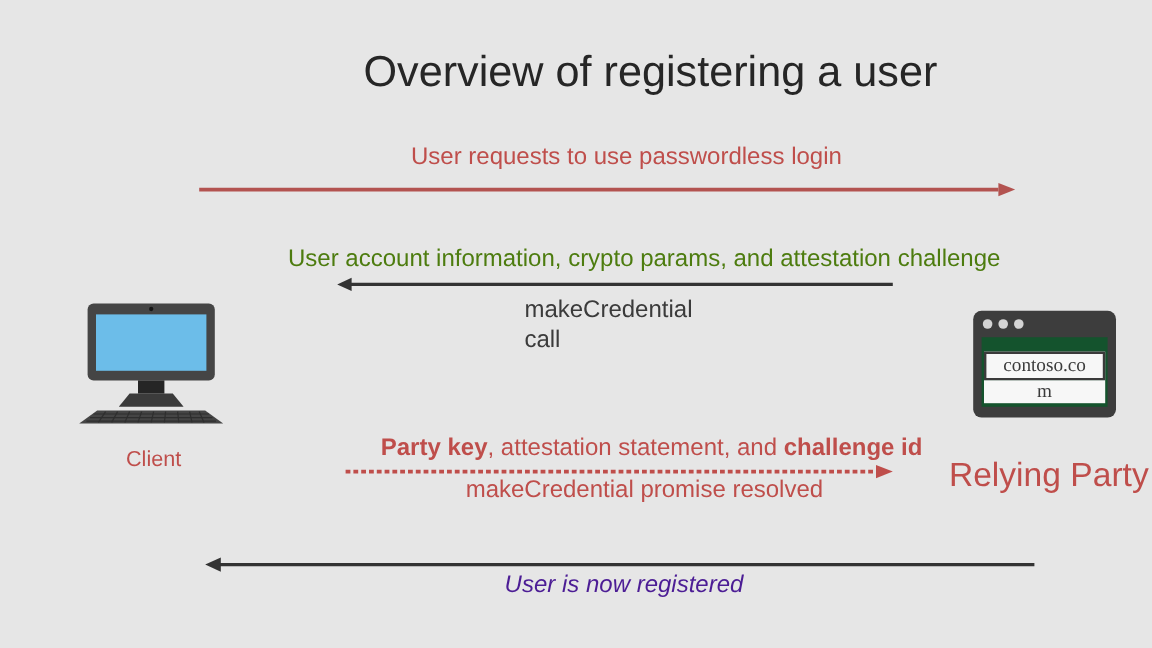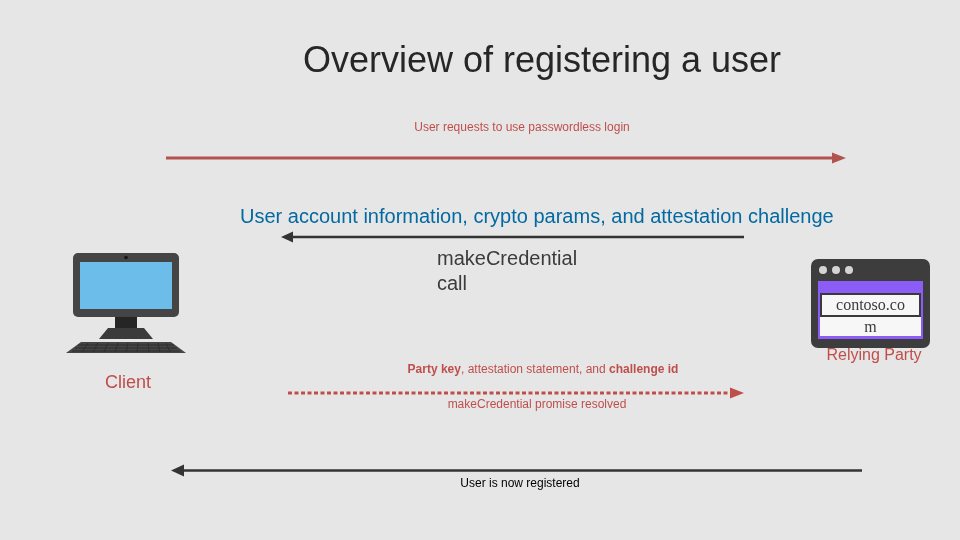--- a/index.html
+++ b/index.html
@@ -6,48 +6,48 @@
   .slide{
     position:relative;
     width:960px;height:540px;
     background:#e6e6e6;
     overflow:hidden;
     font-family:"Liberation Sans", sans-serif;
   }
   .abs{position:absolute;}
   .ctr{transform:translateX(-50%);white-space:nowrap;}
   .red{color:#bf4e4b;}
-  .dark{color:#000000;}
+  .dark{color:#4c1d95;font-style:italic;}
   .title{
     top:39px;left:542px;
     font-size:36px;font-weight:400;color:#262626;
   }
-  .msg{font-size:12px;}
+  .msg{font-size:20px;}
   .b{font-weight:700;}
   .step2{
     left:240px;top:204px;width:600px;
-    font-size:20px;line-height:25px;color:#0369a1;
+    font-size:20px;line-height:25px;color:#4d7c0f;
   }
   .note2{
     left:437px;top:246px;width:160px;
     font-size:20px;line-height:25px;color:#3b3b3b;
   }
   .client-label{left:128px;top:372px;font-size:18px;}
-  .rp-label{left:874px;top:346px;font-size:16px;}
+  .rp-label{left:874px;top:380px;font-size:28px;}
   svg{display:block;}
   
   .browser{
     left:811px;top:259px;width:119px;height:89px;
     background:#3d3d3d;border-radius:7px;
   }
   .dots{position:absolute;top:7px;left:8px;display:flex;gap:5px;}
   .dot{width:8px;height:8px;border-radius:50%;background:#d4d4d4;}
   .browser-content{
     position:absolute;left:7px;right:7px;top:22px;bottom:9px;
-    background:#8b5cf6;
+    background:#14532d;
   }
   .addr-box{
     margin:12px 2px 0 2px;
     border:2px solid #3a3a3a;background:#f7f7f7;
     font-family:"Liberation Serif", serif;
     font-size:16px;line-height:20px;color:#3b3b3b;text-align:center;
   }
   .addr-wrap{
     margin:0 2px;background:#f7f7f7;
     font-family:"Liberation Serif", serif;

